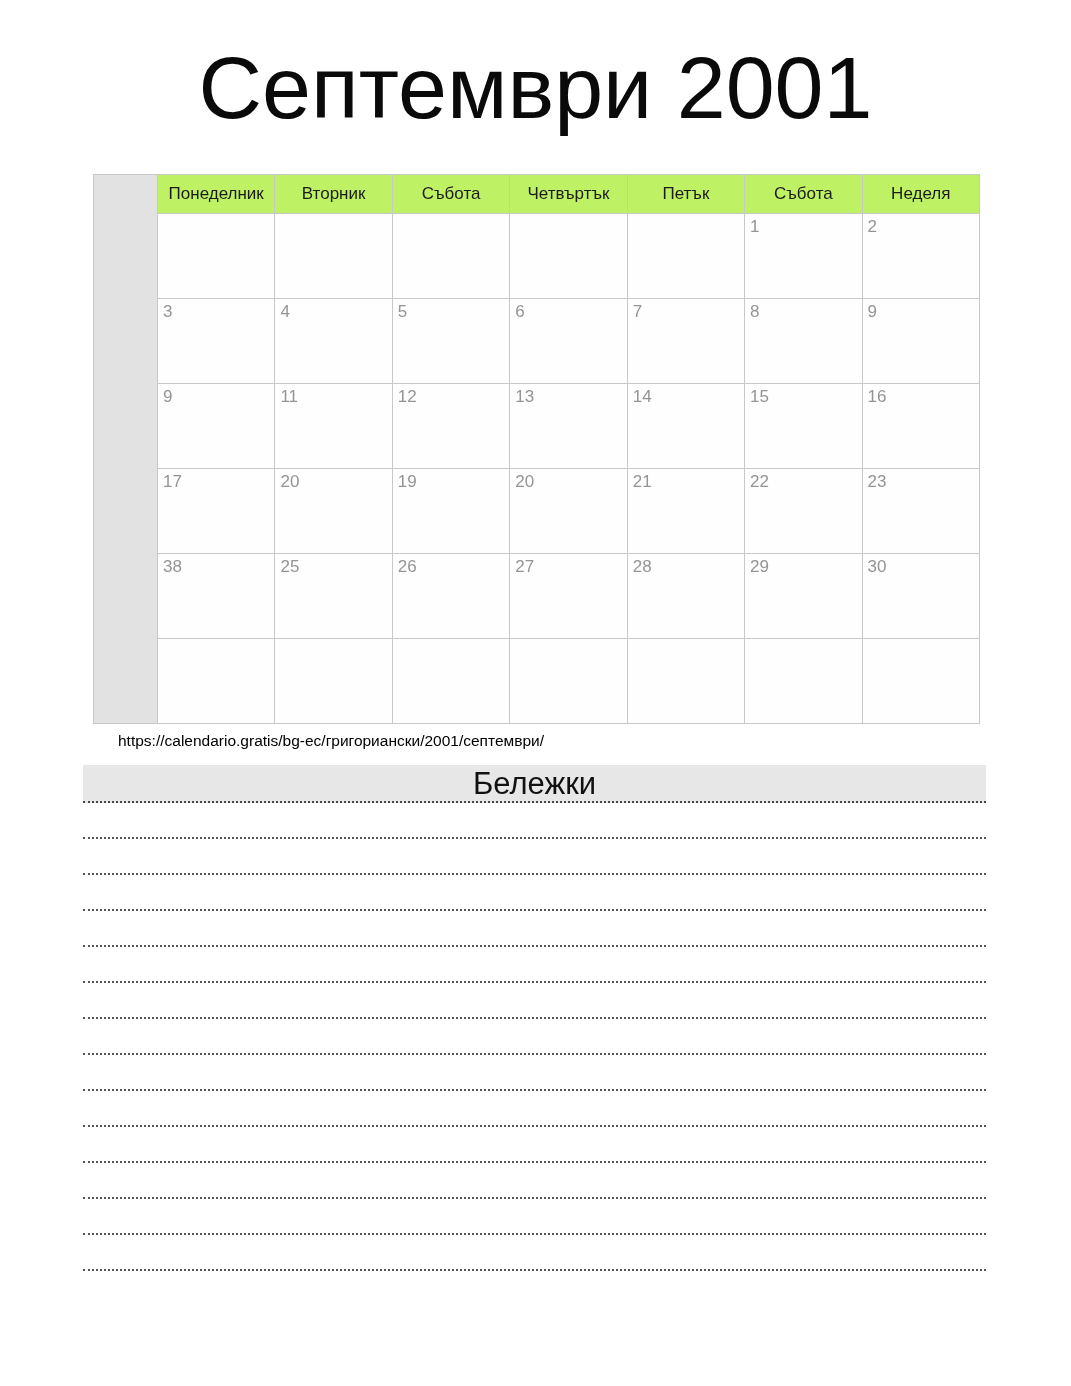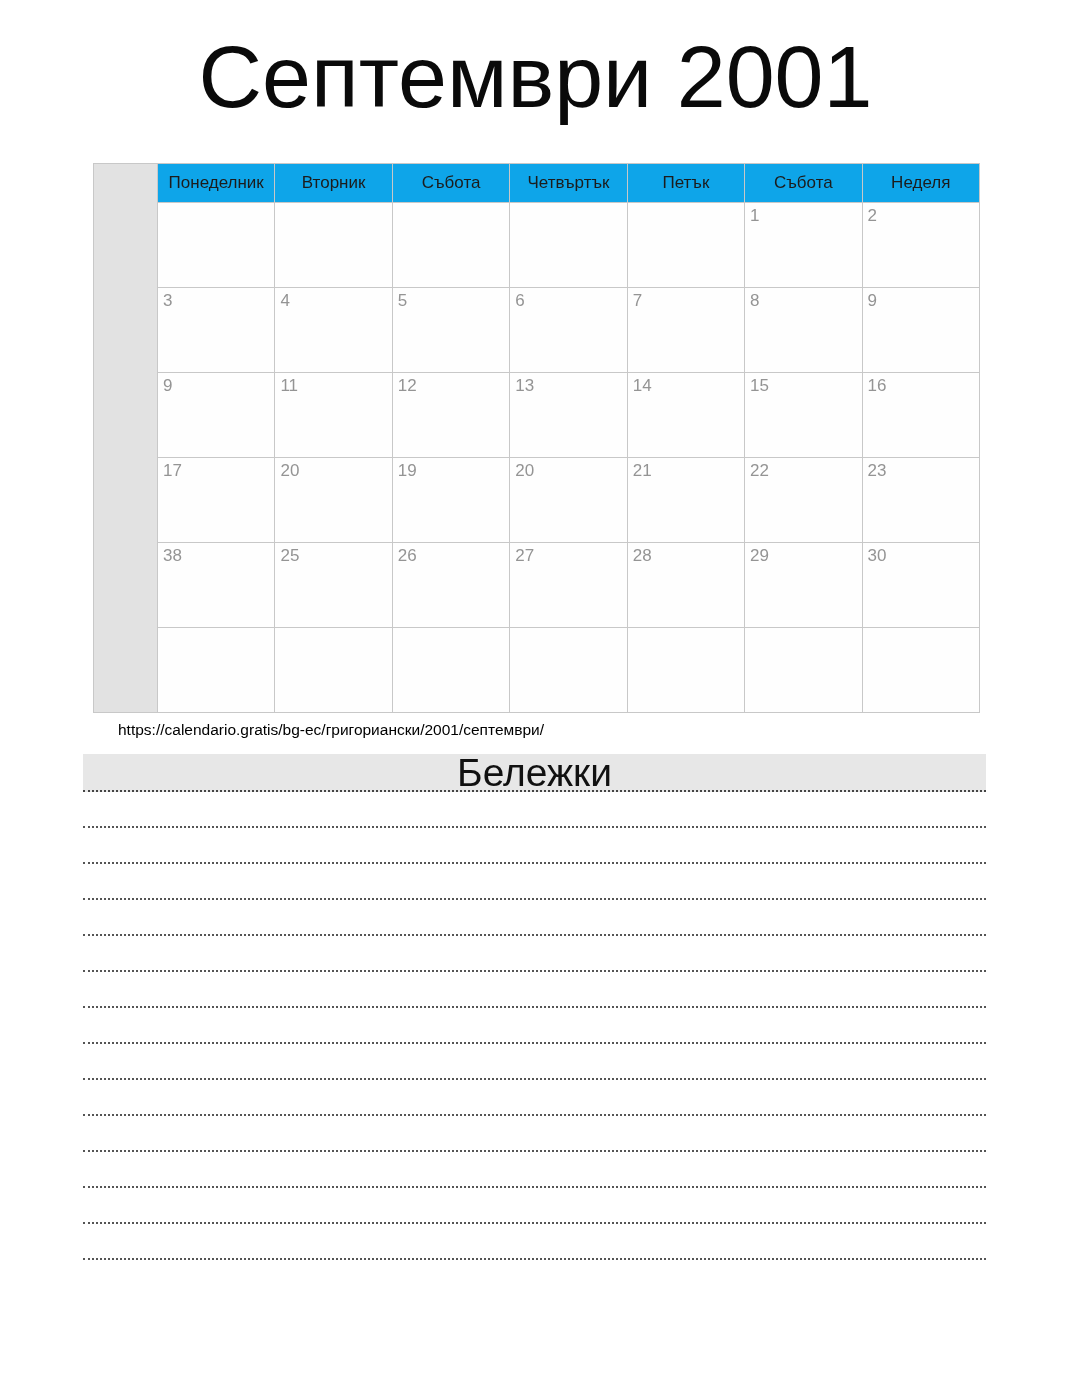--- a/index.html
+++ b/index.html
@@ -10,41 +10,41 @@
     font-family: "Liberation Sans", sans-serif;
   }
   body {
     width: 1071px;
     height: 1386px;
     overflow: hidden;
   }
   
   h1.page-title {
     margin: 0;
-    padding-top: 25px;
+    padding-top: 36px;
     text-align: center;
     font-size: 88px;
     line-height: 1.18;
     font-weight: 400;
     color: #0a0a0a;
     letter-spacing: 0;
   }
   
   table.cal {
     border-collapse: collapse;
     table-layout: fixed;
     margin: 34px 0 0 93px;
     width: 887px;
   }
   table.cal th, table.cal td {
     border: 1px solid #c8c8c8;
   }
   table.cal th.weekday {
     height: 39px;
-    background: #0ea5e9;
+    background: #bef264;
     font-size: 17px;
     font-weight: 400;
     color: #1c1c1c;
     text-align: center;
     vertical-align: middle;
   }
   table.cal td.gutter {
     width: 64px;
     background: #e2e2e2;
   }
@@ -67,21 +67,21 @@
   
   .notes {
     margin: 15px 0 0 83px;
     width: 903px;
   }
   .notes-header {
     height: 38px;
     background: #e7e7e7;
     border-bottom: 2px dotted #444444;
     text-align: center;
-    font-size: 39px;
+    font-size: 31px;
     line-height: 38px;
     color: #111111;
   }
   .note-line {
     height: 36px;
     border-bottom: 2px dotted #555555;
   }
 </style>
 </head>
 <body>

